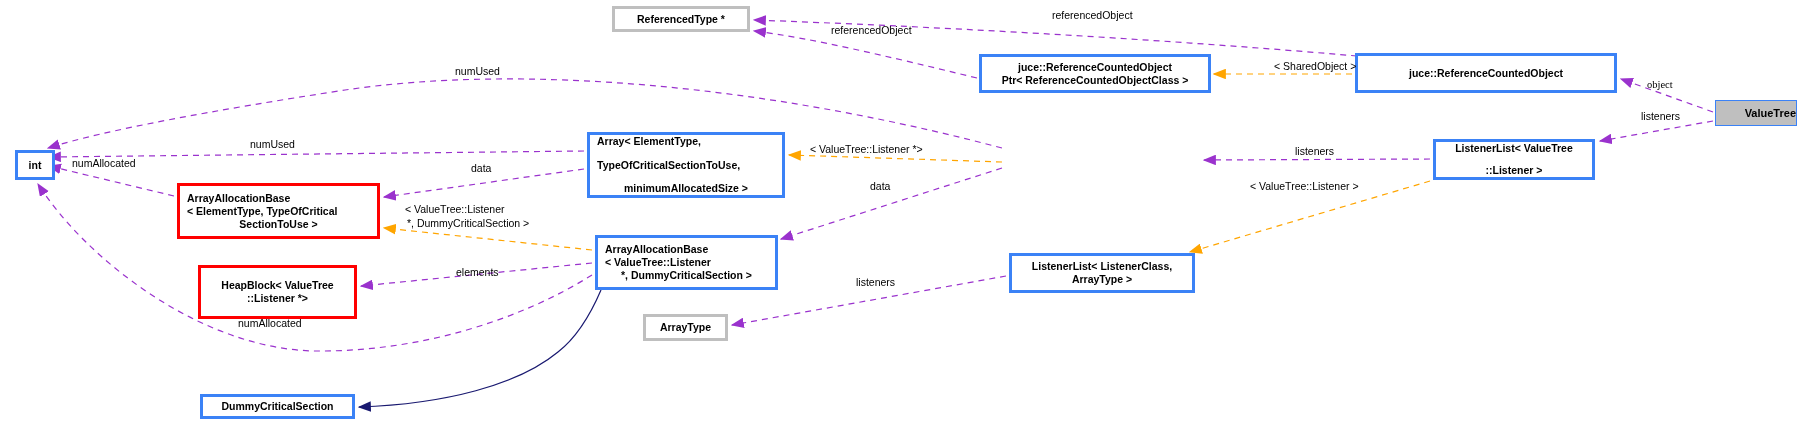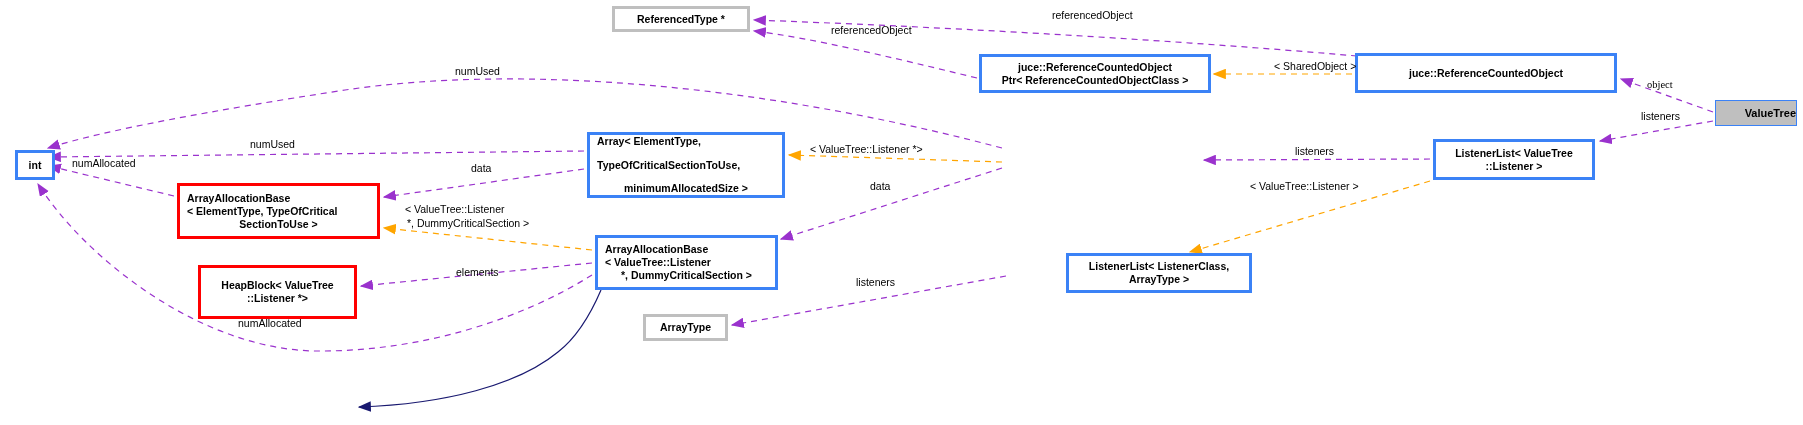--- a/index.html
+++ b/index.html
@@ -86,21 +86,21 @@
   </div>
 
   <div class="node" style="left:1355px;top:53px;width:262px;height:40px;">
     <span>juce::ReferenceCountedObject</span>
   </div>
 
   <div class="node selected" style="left:1715px;top:100px;width:82px;height:26px;text-align:right;">
     <span>ValueTree</span>
   </div>
 
-  <div class="node" style="left:1433px;top:139px;width:162px;height:41px;">
+  <div class="node" style="left:1433px;top:139px;width:162px;height:41px;justify-content:space-between;">
     <span>ListenerList&lt; ValueTree</span>
     <span>::Listener &gt;</span>
   </div>
 
 
   <div class="node ml" style="left:587px;top:132px;width:198px;height:66px;justify-content:space-between;">
     <span>Array&lt; ElementType,</span>
     <span>TypeOfCriticalSectionToUse,</span>
     <span>minimumAllocatedSize &gt;</span>
   </div>
@@ -119,29 +119,32 @@
     <span>HeapBlock&lt; ValueTree</span>
     <span>::Listener *&gt;</span>
   </div>
 
   <div class="node ml" style="left:595px;top:235px;width:183px;height:55px;">
     <span>ArrayAllocationBase</span>
     <span>&lt; ValueTree::Listener</span>
     <span>*, DummyCriticalSection &gt;</span>
   </div>
 
-  <div class="node" style="left:1066px;top:253px;width:186px;height:40px;">
+  <div class="node" style="left:1009px;top:253px;width:186px;height:40px;">
     <span>ListenerList&lt; ListenerClass,</span>
     <span>ArrayType &gt;</span>
   </div>
 
   <div class="node gray" style="left:643px;top:314px;width:85px;height:27px;">
     <span>ArrayType</span>
   </div>
 
+  <div class="node" style="left:200px;top:394px;width:155px;height:25px;">
+    <span>DummyCriticalSection</span>
+  </div>
 
   <div class="elabel" style="left:1052px;top:9px;">referencedObject</div>
   <div class="elabel" style="left:831px;top:24px;">referencedObject</div>
   <div class="elabel" style="left:1246px;top:60px;margin-left:28px;">&lt; SharedObject &gt;</div>
   <div class="elabel" style="left:1647px;top:79px;font-family:Liberation Serif, serif;">object</div>
   <div class="elabel" style="left:1641px;top:110px;">listeners</div>
   <div class="elabel" style="left:1295px;top:145px;">listeners</div>
   <div class="elabel" style="left:1250px;top:180px;">&lt; ValueTree::Listener &gt;</div>
   <div class="elabel" style="left:810px;top:143px;">&lt; ValueTree::Listener *&gt;</div>
   <div class="elabel" style="left:471px;top:162px;">data</div>

